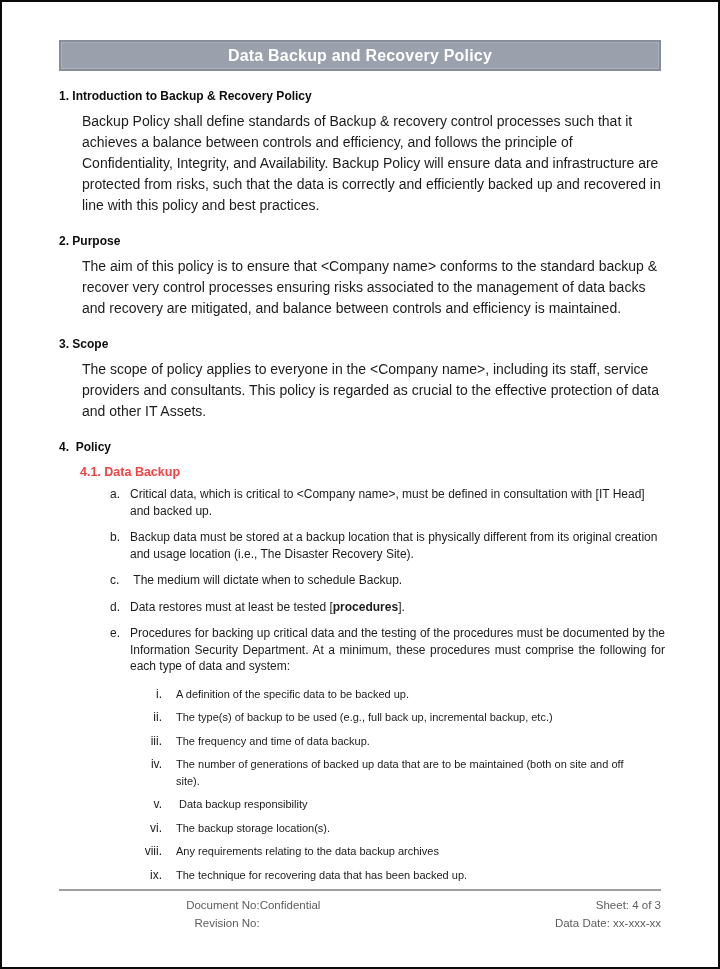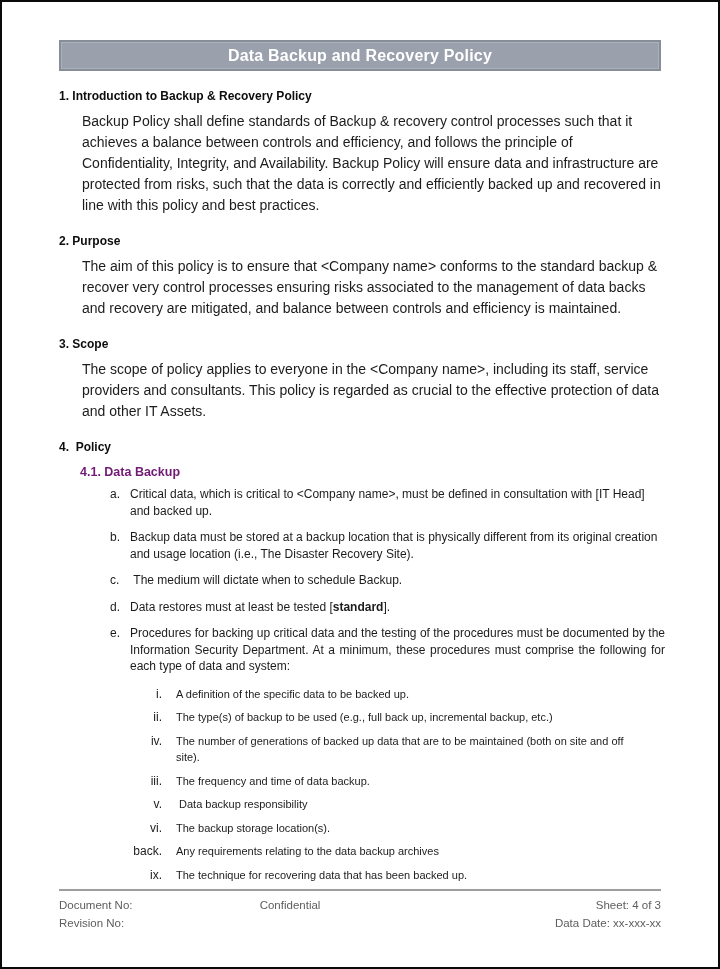--- a/index.html
+++ b/index.html
@@ -43,21 +43,21 @@
     font-size: 14px;
     line-height: 21px;
     margin: 5px 0 0 23px;
     width: 580px;
     color: #1c1c1c;
   }
 
   .sub-heading {
     font-size: 12.5px;
     font-weight: bold;
-    color: #701a75;
+    color: #ef4444;
     margin: 7px 0 0 21px;
     line-height: 16px;
   }
 
   .letter-list { margin: 6px 0 0 51px; width: 555px; }
   .li-row { display: flex; margin-bottom: 10px; }
   .li-marker {
     flex: 0 0 20px;
     font-size: 12px;
     line-height: 16.5px;
@@ -97,21 +97,21 @@
     right: 57px;
     top: 887px;
     border-top: 2px solid #9e9e9e;
     padding-top: 5px;
     display: grid;
     grid-template-columns: 1fr 1fr 1fr;
     font-size: 11.5px;
     color: #5d5d5d;
     line-height: 18px;
   }
-  .footer .col-left { text-align: left; }
+  .footer .col-left { text-align: right; }
   .footer .col-center { text-align: left; }
   .footer .col-right { text-align: right; }
 </style>
 </head>
 <body>
 
 <div class="content">
 
   <div class="banner">
     <span class="banner-title">Data Backup and Recovery Policy</span>
@@ -138,55 +138,55 @@
     <div class="li-row">
       <span class="li-marker">b.</span>
       <span class="li-text">Backup data must be stored at a backup location that is physically different from its original creation and usage location (i.e., The Disaster Recovery Site).</span>
     </div>
     <div class="li-row">
       <span class="li-marker">c.</span>
       <span class="li-text"> The medium will dictate when to schedule Backup.</span>
     </div>
     <div class="li-row">
       <span class="li-marker">d.</span>
-      <span class="li-text"><span>Data restores must at least be tested [</span><span class="bold">standard</span><span>].</span></span>
+      <span class="li-text"><span>Data restores must at least be tested [</span><span class="bold">procedures</span><span>].</span></span>
     </div>
     <div class="li-row justify">
       <span class="li-marker">e.</span>
       <span class="li-text">Procedures for backing up critical data and the testing of the procedures must be documented by the Information Security Department. At a minimum, these procedures must comprise the following for each type of data and system:</span>
     </div>
   </div>
 
   <div class="roman-list">
     <div class="ri-row">
       <span class="ri-marker">i.</span>
       <span class="ri-text">A definition of the specific data to be backed up.</span>
     </div>
     <div class="ri-row">
       <span class="ri-marker">ii.</span>
       <span class="ri-text">The type(s) of backup to be used (e.g., full back up, incremental backup, etc.)</span>
     </div>
     <div class="ri-row">
+      <span class="ri-marker">iii.</span>
+      <span class="ri-text">The frequency and time of data backup.</span>
+    </div>
+    <div class="ri-row">
       <span class="ri-marker">iv.</span>
       <span class="ri-text">The number of generations of backed up data that are to be maintained (both on site and off site).</span>
     </div>
     <div class="ri-row">
-      <span class="ri-marker">iii.</span>
-      <span class="ri-text">The frequency and time of data backup.</span>
-    </div>
-    <div class="ri-row">
       <span class="ri-marker">v.</span>
       <span class="ri-text"> Data backup responsibility</span>
     </div>
     <div class="ri-row">
       <span class="ri-marker">vi.</span>
       <span class="ri-text">The backup storage location(s).</span>
     </div>
     <div class="ri-row">
-      <span class="ri-marker">back.</span>
+      <span class="ri-marker">viii.</span>
       <span class="ri-text">Any requirements relating to the data backup archives</span>
     </div>
     <div class="ri-row">
       <span class="ri-marker">ix.</span>
       <span class="ri-text">The technique for recovering data that has been backed up.</span>
     </div>
   </div>
 
 </div>
 

